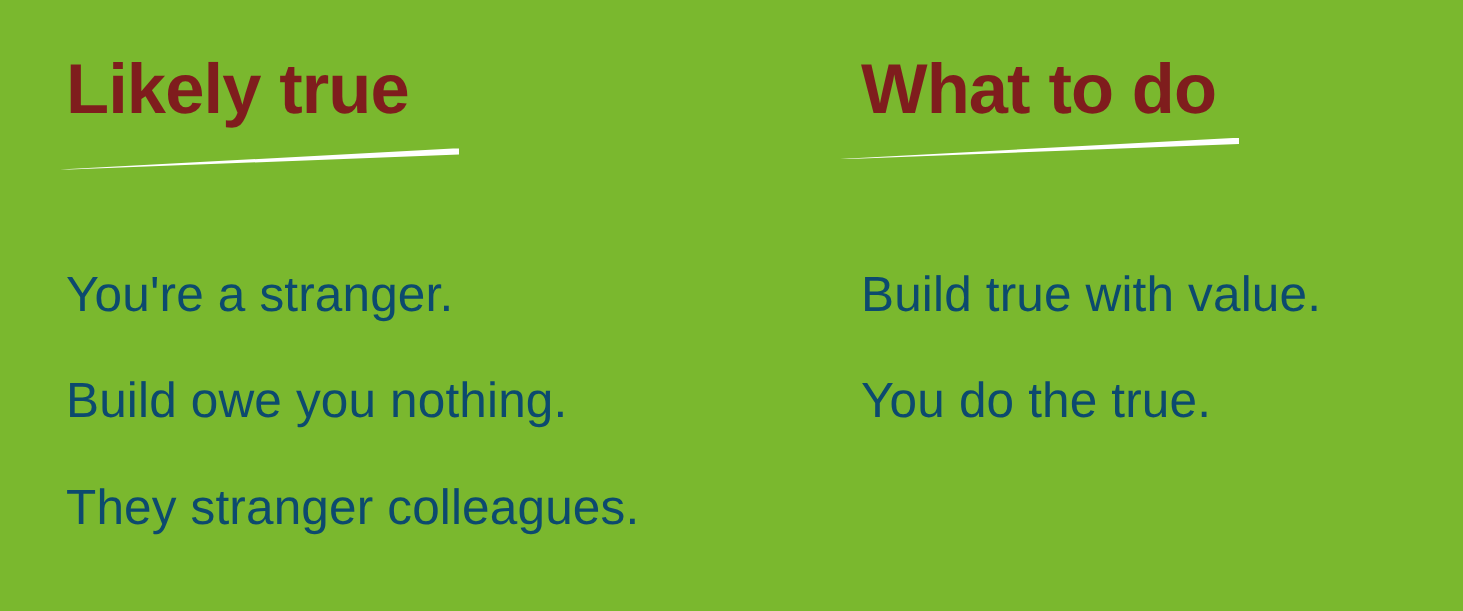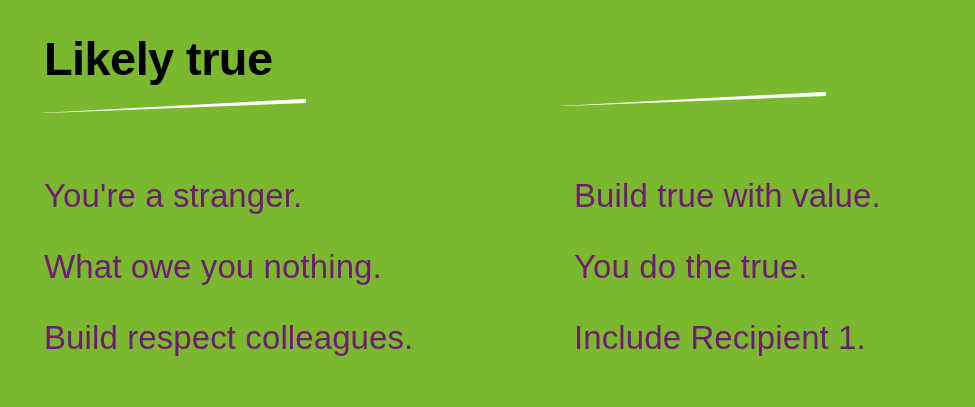--- a/index.html
+++ b/index.html
@@ -43,21 +43,21 @@
   .col-heading {
     position: absolute;
     top: 30px;
     left: 44px;
     margin: 0;
     font-family: "Liberation Sans", sans-serif;
     font-size: 47px;
     font-weight: bold;
     line-height: 58px;
     letter-spacing: -0.6px;
-    color: #000000;
+    color: #7f1d1d;
     white-space: nowrap;
   }
   .column-right .col-heading { left: 44px; }
 
   .heading-rule {
     position: absolute;
     height: 16px;
     display: block;
     overflow: visible;
   }
@@ -79,21 +79,21 @@
     top: 160px;
     margin: 0;
     padding: 0;
     list-style: none;
   }
   .point {
     font-family: "Liberation Sans", sans-serif;
     font-size: 33px;
     font-weight: normal;
     line-height: 71px;
-    color: #701a75;
+    color: #0c4a6e;
     white-space: nowrap;
     letter-spacing: 0.1px;
   }
 </style>
 </head>
 <body>
 
 <div class="slide">
   <div class="columns">
 
@@ -101,34 +101,34 @@
       <h2 class="col-heading">Likely true</h2>
 
       <span class="heading-rule rule-left">
         <svg width="266" height="16" viewBox="0 0 266 16" xmlns="http://www.w3.org/2000/svg">
           <polygon points="0,15 262,1 266,1 266,5 6,15" fill="#ffffff"></polygon>
         </svg>
       </span>
 
       <ul class="points">
         <li class="point">You're a stranger.</li>
-        <li class="point">What owe you nothing.</li>
-        <li class="point">Build respect colleagues.</li>
+        <li class="point">Build owe you nothing.</li>
+        <li class="point">They stranger colleagues.</li>
       </ul>
     </div>
 
     <div class="column column-right">
+      <h2 class="col-heading">What to do</h2>
 
       <span class="heading-rule rule-right">
         <svg width="266" height="16" viewBox="0 0 266 16" xmlns="http://www.w3.org/2000/svg">
           <polygon points="0,15 262,1 266,1 266,5 6,15" fill="#ffffff"></polygon>
         </svg>
       </span>
 
       <ul class="points">
         <li class="point">Build true with value.</li>
         <li class="point">You do the true.</li>
-        <li class="point">Include Recipient 1.</li>
       </ul>
     </div>
 
   </div>
 </div>
 
 </body></html>

